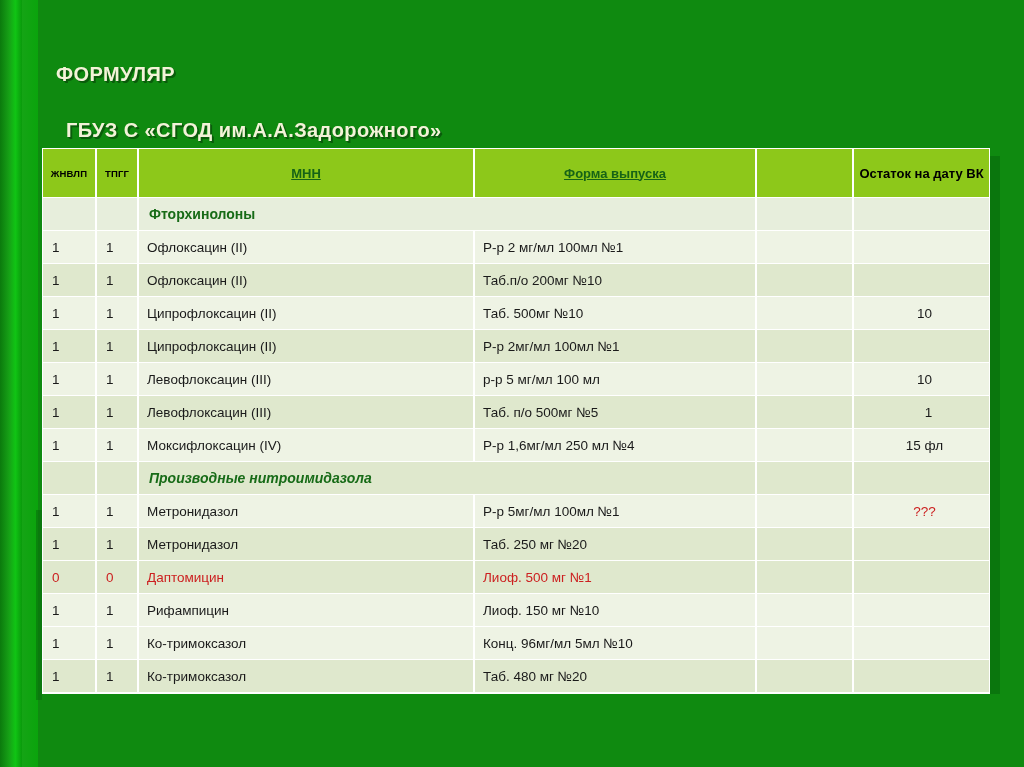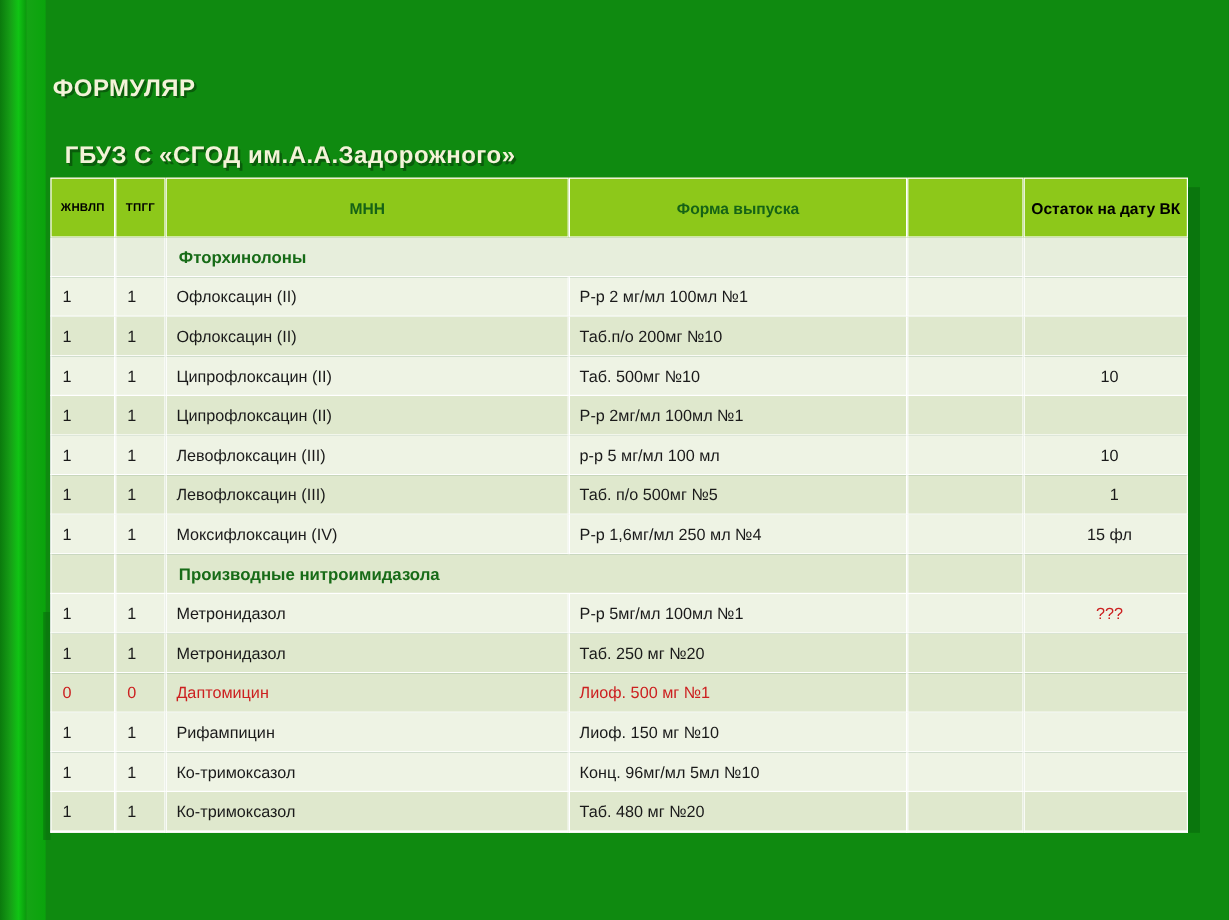--- a/index.html
+++ b/index.html
@@ -38,21 +38,21 @@
     position: absolute;
     left: 36px; top: 510px;
     width: 6px; height: 190px;
     background: #0a6b0c;
     opacity: .55;
   }
 
   
   #title {
     position: absolute;
-    left: 44px;
+    left: 56px;
     top: 32px;
     width: 900px;
     color: #f3f3d8;
     font-weight: bold;
     font-size: 20px;
     line-height: 28px;
     letter-spacing: .4px;
     text-shadow: 2px 2px 0 #0a5c0b, 1px 1px 0 #0a5c0b;
     white-space: pre-line;
   }
@@ -103,20 +103,21 @@
     line-height: 15px;
   }
   #formulary thead th.h-small {
     font-size: 9.5px;
     letter-spacing: .2px;
   }
   #formulary thead th.h-green {
     color: #166316;
     font-size: 13px;
     font-weight: bold;
+    text-decoration: underline;
   }
   #formulary thead th.h-rest {
     font-size: 13px;
     font-weight: bold;
     color: #000000;
     margin-top: 32px;
   }
 
   
   #formulary tbody td {
@@ -146,21 +147,21 @@
   }
   #formulary tbody td.rest.ctr { padding-left: 22px; }
 
   
   #formulary tbody tr.group td {
     color: #176b17;
     font-weight: bold;
     font-size: 14px;
     background: #e7eedc;
   }
-  #formulary tbody tr.group.band td { background: #dfe8cd; }
+  #formulary tbody tr.group.band td { background: #dfe8cd; font-style: italic; }
   #formulary tbody tr.group td.grp-title {
     padding-left: 10px;
     margin-left: 27px;
   }
 
   
   .red { color: #cc2020 !important; }
 
   
   #formulary tbody tr:last-child td { border-bottom: 2px solid #ffffff; }

